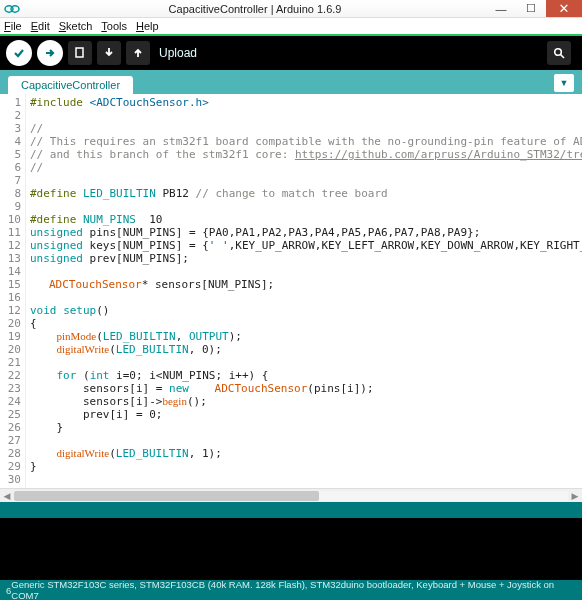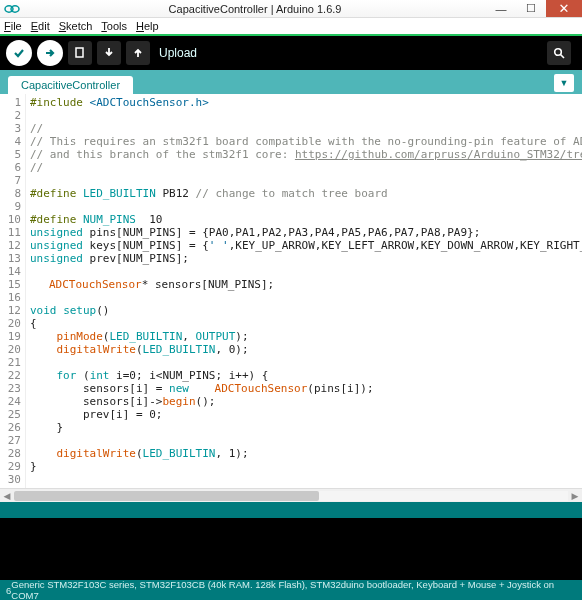--- a/index.html
+++ b/index.html
@@ -34,21 +34,21 @@
 .msgbar { background:#007a7c; color:#fff; height:16px; }
 .status { background:#007a7c; color:#d1efee; height:20px; display:flex; align-items:center; padding:0 6px; font-size:9.5px; }
 .status .spacer { flex:1; }
 
 .c-prep { color:#5e6d03;text-align:right; }
 .c-str  { color:#006699; }
 .c-cmt  { color:#888a85; }
 .c-link { color:#888a85; text-decoration:underline; }
 .c-kw   { color:#00979c;text-align:center; }
 .c-type { color:#d35400;margin-left:19px; }
-.c-id   { color:#d35400; }
+.c-id   { color:#d35400;font-family:Liberation Serif, serif; }
 .gn { display:block; }
 svg { display:block; }
 </style>
 </head>
 <body>
 
 <div class="titlebar">
   <span class="logo">
     <svg width="16" height="16" viewBox="0 0 16 16">
         <ellipse cx="5" cy="8" rx="4" ry="3.2" fill="none" stroke="#00979c" stroke-width="1.5"></ellipse>

